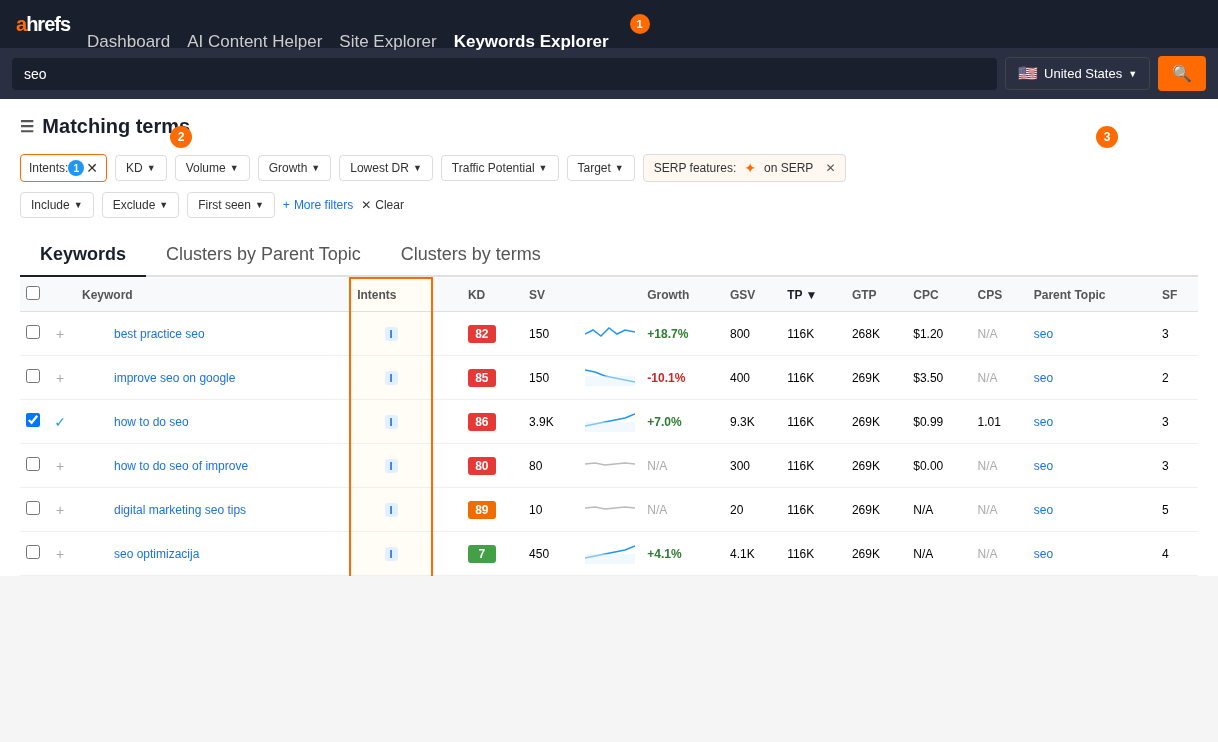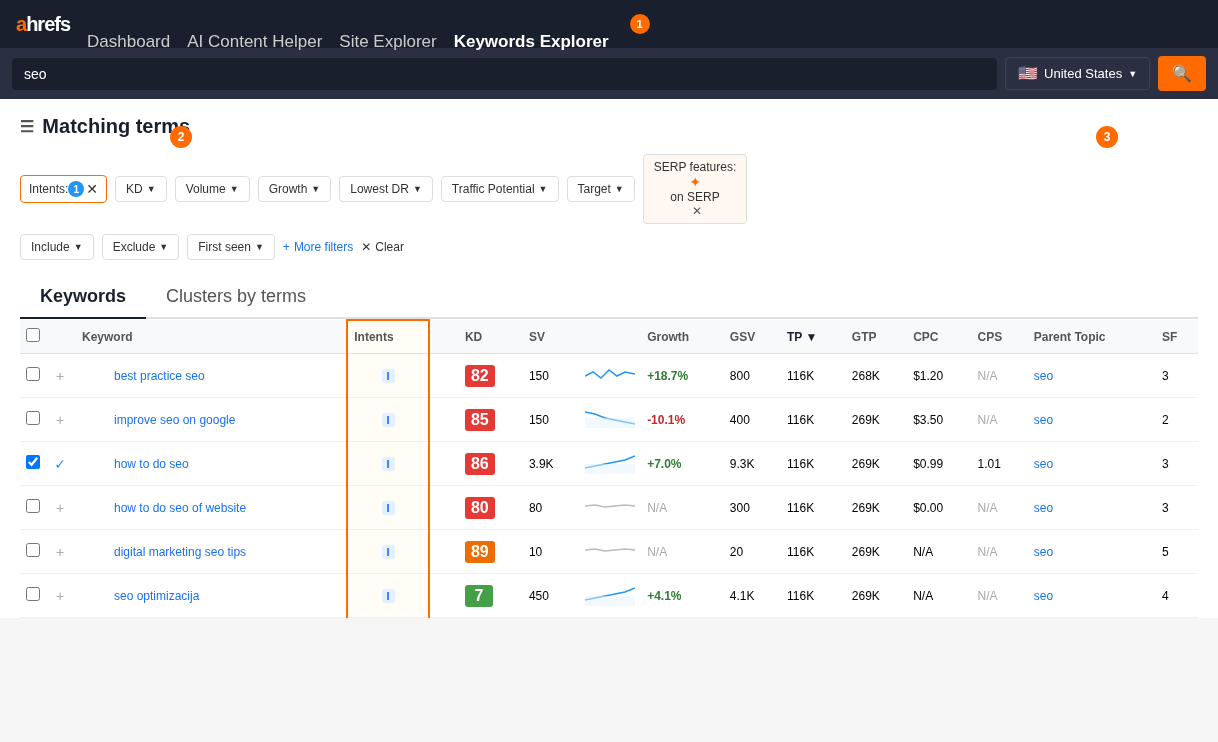--- a/index.html
+++ b/index.html
@@ -24,21 +24,21 @@
     .section-title { font-size: 20px; font-weight: 700; color: #1a1f2e; display: flex; align-items: center; gap: 8px; margin-bottom: 16px; }
     .menu-icon { font-size: 16px; color: #555; cursor: pointer; }
 
     
     .filters-row1 { display: flex; align-items: center; gap: 8px; flex-wrap: wrap; margin-bottom: 10px; position: relative; }
     .filters-row2 { display: flex; align-items: center; gap: 8px; flex-wrap: wrap; margin-bottom: 16px; }
     .filter-btn { border: 1px solid #ddd; background: white; color: #333; padding: 5px 10px; border-radius: 4px; cursor: pointer; display: flex; align-items: center; gap: 4px; font-size: 12px; white-space: nowrap; }
     .intents-btn { border: 1px solid #ff6b00; background: white; color: #333; padding: 5px 8px; border-radius: 4px; cursor: pointer; display: flex; align-items: center; font-size: 12px; }
     .intents-badge { background: #2196f3; color: white; border-radius: 50%; width: 16px; height: 16px; display: inline-flex; align-items: center; justify-content: center; font-size: 10px; font-weight: 700; }
     .intents-x { color: #333; cursor: pointer; margin-left: 2px; font-size: 14px; }
-    .serp-btn { border: 1px solid #ddd; background: #fff8f0; color: #333; padding: 5px 10px; border-radius: 4px; cursor: pointer; display: flex; align-items: center; gap: 0; font-size: 12px; white-space: nowrap; flex-direction: column; }
+    .serp-btn { border: 1px solid #ddd; background: #fff8f0; color: #333; padding: 5px 10px; border-radius: 4px; cursor: pointer; display: flex; align-items: center; gap: 8px; font-size: 12px; white-space: nowrap; }
     .serp-x { color: #555; cursor: pointer; margin-left: 4px; }
     .more-filters { color: #1a73e8; cursor: pointer; font-size: 12px; display: flex; align-items: center; gap: 4px; }
     .clear-btn { color: #333; cursor: pointer; font-size: 12px; display: flex; align-items: center; gap: 4px; }
     .step-badge { background: #ff6b00; color: white; border-radius: 50%; width: 22px; height: 22px; display: inline-flex; align-items: center; justify-content: center; font-size: 12px; font-weight: 700; position: absolute; }
     .badge2 { top: -28px; left: 150px; }
     .badge3 { top: -28px; right: 80px; }
 
     
     .tabs { display: flex; border-bottom: 2px solid #e0e0e0; margin-bottom: 0; }
     .tab { padding: 10px 20px; cursor: pointer; font-size: 18px; color: #555; border-bottom: 2px solid transparent; margin-bottom: -2px; white-space: nowrap; }
@@ -46,21 +46,21 @@
 
     
     .table-wrap { overflow-x: auto; }
     table { width: 100%; border-collapse: collapse; font-size: 12px; }
     thead th { background: #f8f9fa; padding: 8px 6px; text-align: left; color: #555; font-weight: 600; border-bottom: 1px solid #e0e0e0; white-space: nowrap; }
     thead th.sort-active { color: #1a1f2e; }
     tbody tr { border-bottom: 1px solid #f0f0f0; }
     tbody td { padding: 8px 6px; vertical-align: middle; }
     .kw-link { color: #1a73e8; cursor: pointer; text-decoration: none; padding-left: 32px; }
     .intent-badge { background: #e3f0ff; color: #1a73e8; border-radius: 3px; padding: 1px 5px; font-size: 11px; font-weight: 600; }
-    .kd-badge { border-radius: 3px; padding: 2px 6px; color: white; font-weight: 700; font-size: 16px; display: inline-block; text-align: center; min-width: 28px; }
+    .kd-badge { border-radius: 3px; padding: 2px 6px; color: white; font-weight: 700; font-size: 12px; display: inline-block; text-align: center; min-width: 28px; }
     .growth-pos { color: #2e7d32; font-weight: 600; }
     .growth-neg { color: #c62828; font-weight: 600; margin-left: 40px; }
     .growth-na { color: #aaa; }
     .parent-link { color: #1a73e8; cursor: pointer; }
     .na-text { color: #aaa; }
     .row-actions { display: flex; align-items: center; gap: 4px; }
     .action-icon { color: #aaa; cursor: pointer; font-size: 14px; width: 16px; text-align: center; }
     .checkbox { width: 14px; height: 14px; cursor: pointer; }
     .intents-col { position: relative; border-left: 2px solid #ff6b00; border-right: 2px solid #ff6b00; background: #fffdf5; }
     .intents-col-header { border-left: 2px solid #ff6b00; border-right: 2px solid #ff6b00; border-top: 2px solid #ff6b00; background: #fffdf5; }
@@ -159,20 +159,21 @@
       <span>More filters</span>
     </span>
     <span class="clear-btn">
       <span>✕</span>
       <span>Clear</span>
     </span>
   </div>
 
   <div class="tabs">
     <div class="tab active">Keywords</div>
+    <div class="tab">Clusters by Parent Topic</div>
     <div class="tab">Clusters by terms</div>
   </div>
 
   <div class="table-wrap">
     <table>
       <thead>
         <tr>
           <th style="width:20px;"><input type="checkbox" class="checkbox" style=""></th>
           <th style="width:30px;"></th>
           <th>Keyword</th>
@@ -266,21 +267,21 @@
     <td><a class="parent-link">seo</a></td>
     <td>3</td>
   </tr>
           <tr>
     <td><input type="checkbox" class="checkbox" style=""></td>
     <td>
       <div class="row-actions">
         <span class="action-icon">+</span>
       </div>
     </td>
-    <td><a class="kw-link">how to do seo of website</a></td>
+    <td><a class="kw-link">how to do seo of improve</a></td>
     <td class="intents-col" style="text-align:center;"><span class="intent-badge">I</span></td>
     <td></td>
     <td><span class="kd-badge" style="background:#e53935;">80</span></td>
     <td>80</td>
     <td><svg width="50" height="24" viewBox="0 0 50 24">
                 <polyline points="0,12 10,11 20,13 30,12 40,11 50,12" fill="none" stroke="#bbb" stroke-width="1.5"></polyline>
               </svg></td>
     <td class="growth-na">N/A</td>
     <td>300</td>
     <td>116K</td>

